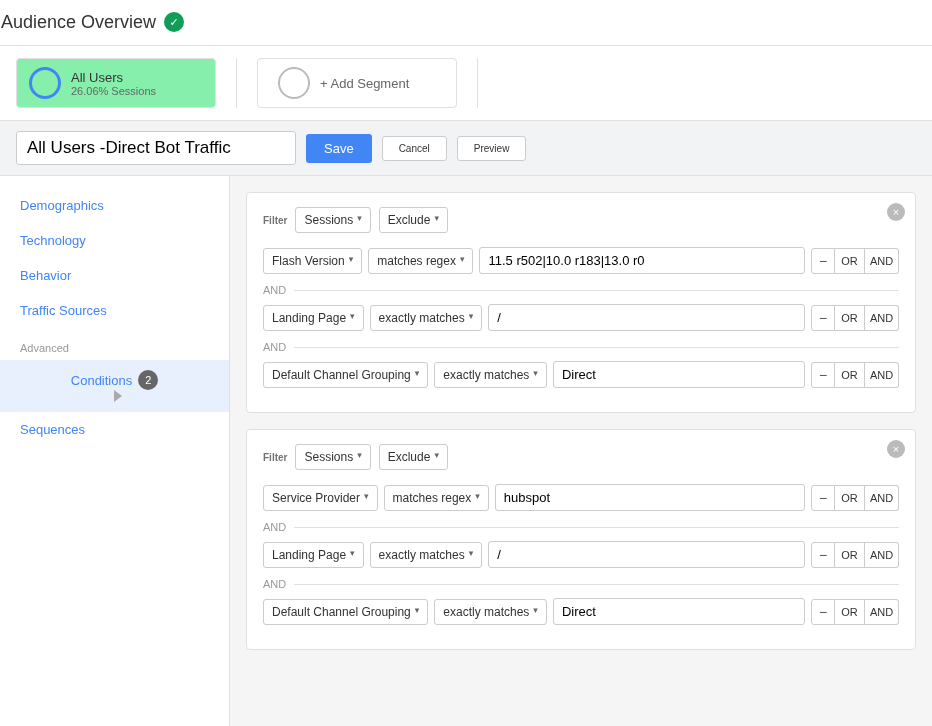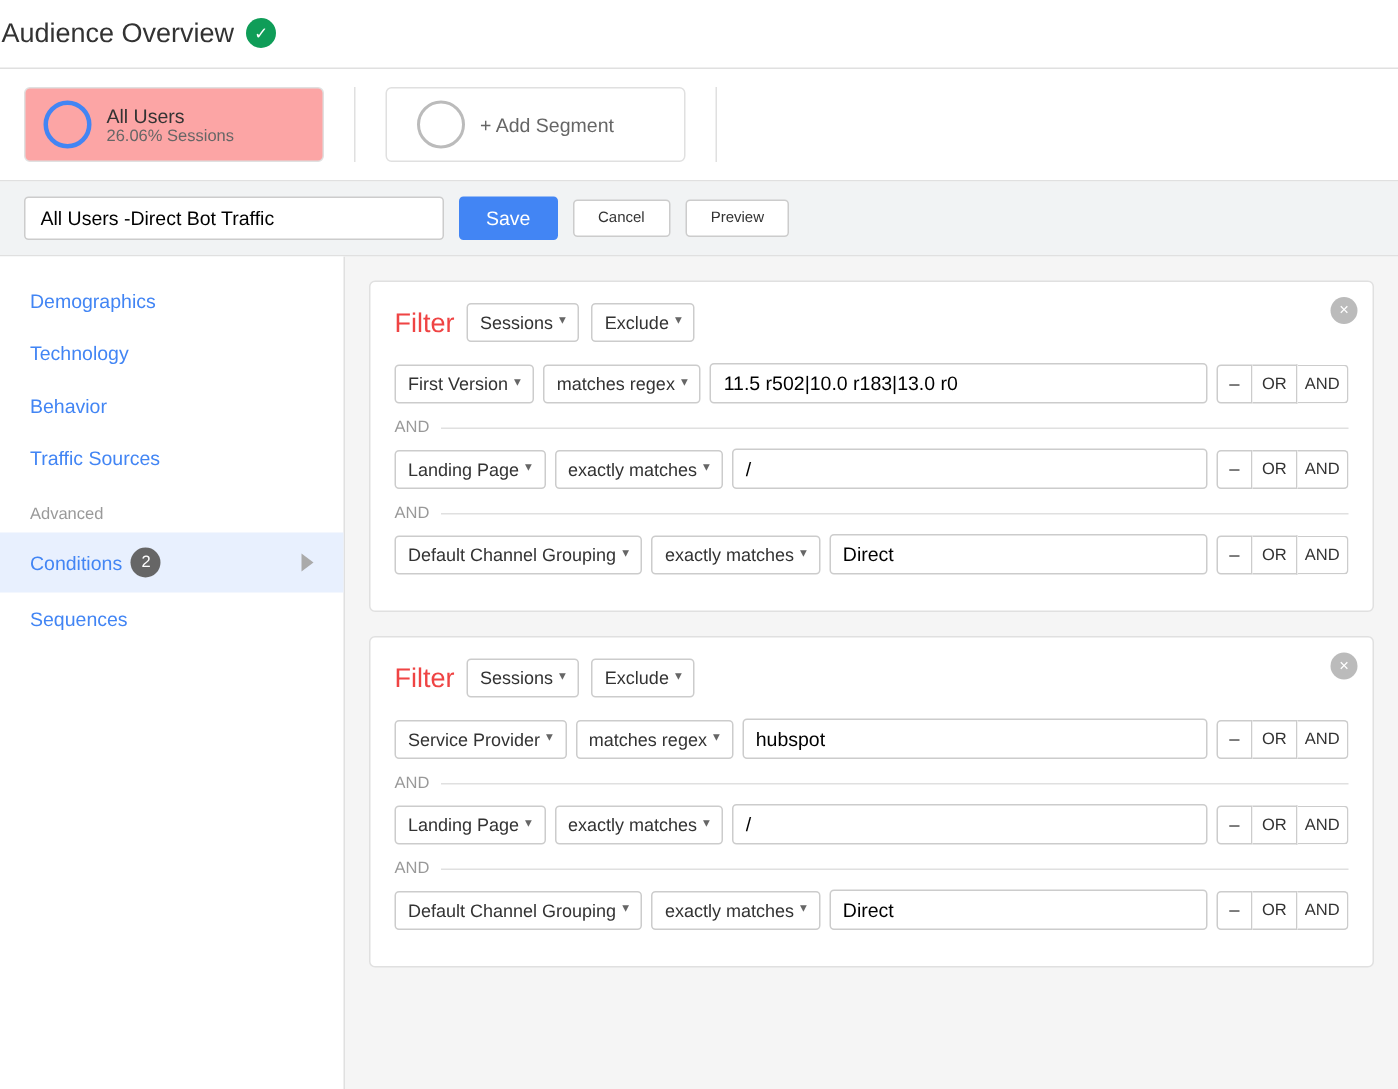--- a/index.html
+++ b/index.html
@@ -29,21 +29,21 @@
       align-items: center;
       gap: 16px;
     }
     .segment-pill {
       display: flex;
       align-items: center;
       border: 1px solid #e0e0e0;
       border-radius: 4px;
       padding: 8px 12px;
       gap: 10px;
-      background: #fca5a5;
+      background: #86efac;
       min-width: 200px;
     }
     .segment-circle {
       width: 32px; height: 32px;
       border: 3px solid #4285f4;
       border-radius: 50%;
       flex-shrink: 0;
     }
     .segment-info .segment-name { font-size: 13px; font-weight: 500; color: #333; }
     .segment-info .segment-pct { font-size: 11px; color: #666; }
@@ -71,21 +71,21 @@
       padding: 10px 16px;
       display: flex;
       align-items: center;
       gap: 10px;
       border-bottom: 1px solid #e0e0e0;
     }
     .editor-bar input {
       border: 1px solid #ccc;
       border-radius: 3px;
       padding: 6px 10px;
-      font-size: 13px;
+      font-size: 17px;
       width: 280px;
       background: #fff;
     }
     .btn-save {
       background: #4285f4;
       color: #fff;
       border: none;
       border-radius: 3px;
       padding: 7px 18px;
       font-size: 13px;
@@ -126,20 +126,21 @@
       text-transform: none;
     }
     .sidebar-item-conditions {
       display: flex;
       align-items: center;
       justify-content: space-between;
       padding: 10px 20px;
       color: #4285f4;
       cursor: pointer;
       background: #e8f0fe;
+      flex-direction: column;
     }
     .conditions-badge {
       background: #666;
       color: #fff;
       border-radius: 50%;
       width: 20px; height: 20px;
       display: flex; align-items: center; justify-content: center;
       font-size: 11px;
     }
     .conditions-row {
@@ -169,21 +170,21 @@
       margin-bottom: 16px;
       padding: 14px 16px;
       position: relative;
     }
     .filter-header {
       display: flex;
       align-items: center;
       gap: 8px;
       margin-bottom: 14px;
     }
-    .filter-label { font-weight: 400; font-size: 18px; color: #ef4444; }
+    .filter-label { font-weight: 700; font-size: 10px; color: #737373; }
     .close-btn {
       position: absolute;
       top: 10px; right: 10px;
       width: 18px; height: 18px;
       background: #bbb;
       border-radius: 50%;
       display: flex; align-items: center; justify-content: center;
       color: #fff;
       font-size: 11px;
       cursor: pointer;
@@ -334,21 +335,21 @@
           <span class="arrow">▾</span>
         </div>
         <div class="dropdown-select">
           <span>Exclude</span>
           <span class="arrow">▾</span>
         </div>
       </div>
 
       <div class="filter-row">
         <div class="dropdown-select">
-          <span>First Version</span>
+          <span>Flash Version</span>
           <span class="arrow">▾</span>
         </div>
         <div class="dropdown-select">
           <span>matches regex</span>
           <span class="arrow">▾</span>
         </div>
         <input class="filter-input" type="text" value="11.5 r502|10.0 r183|13.0 r0" style="">
         <div class="btn-group">
           <button class="btn-minus">−</button>
           <button class="btn-or">OR</button>

